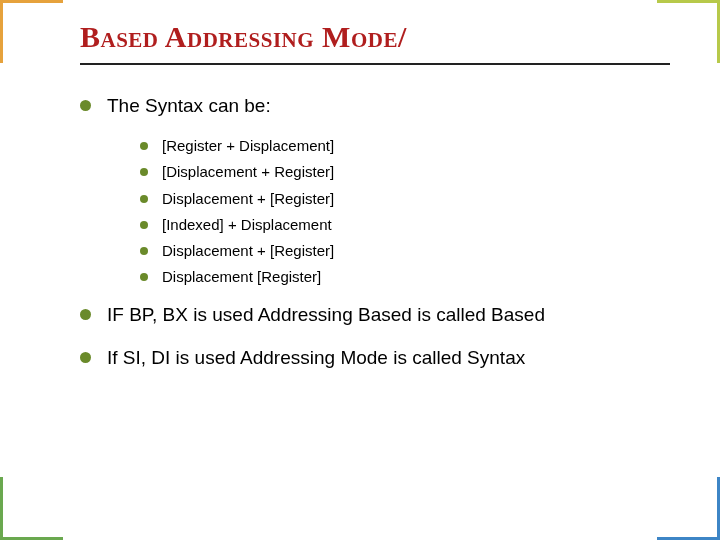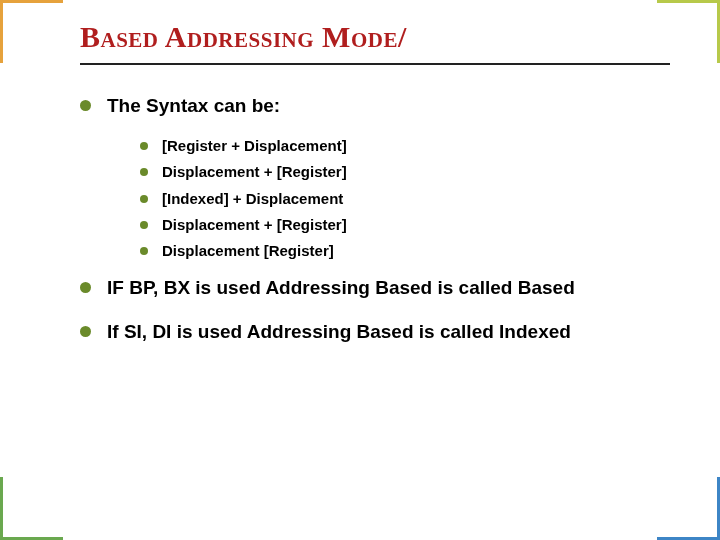--- a/index.html
+++ b/index.html
@@ -42,21 +42,20 @@
   }
   .rule {
     border: none;
     border-top: 2px solid #222;
     margin: 4px 0 28px 0;
     width: 100%;
   }
 
   .lvl1 {
     margin-left: 0px;
-    font-weight: bold;
   }
   .lvl1 .item {
     display: flex;
     align-items: flex-start;
     margin-bottom: 18px;
     font-size: 19px;
     color: #000;
   }
   .lvl1 .bullet {
     width: 11px;
@@ -112,20 +111,24 @@
       <span class="text">The Syntax can be:</span>
     </div>
 
     <div class="lvl2">
       <div class="item">
         <span class="bullet"></span>
         <span class="text">[Register + Displacement]</span>
       </div>
       <div class="item">
         <span class="bullet"></span>
+        <span class="text">[Displacement + Register]</span>
+      </div>
+      <div class="item">
+        <span class="bullet"></span>
         <span class="text">Displacement + [Register]</span>
       </div>
       <div class="item">
         <span class="bullet"></span>
         <span class="text">[Indexed] + Displacement</span>
       </div>
       <div class="item">
         <span class="bullet"></span>
         <span class="text">Displacement + [Register]</span>
       </div>
@@ -135,18 +138,18 @@
       </div>
     </div>
 
     <div class="item">
       <span class="bullet"></span>
       <span class="text">IF BP, BX is used Addressing Based is called Based</span>
     </div>
 
     <div class="item">
       <span class="bullet"></span>
-      <span class="text">If SI, DI is used Addressing Based is called Indexed</span>
+      <span class="text">If SI, DI is used Addressing Mode is called Syntax</span>
     </div>
 
   </div>
 
 </div>
 
 </body></html>

